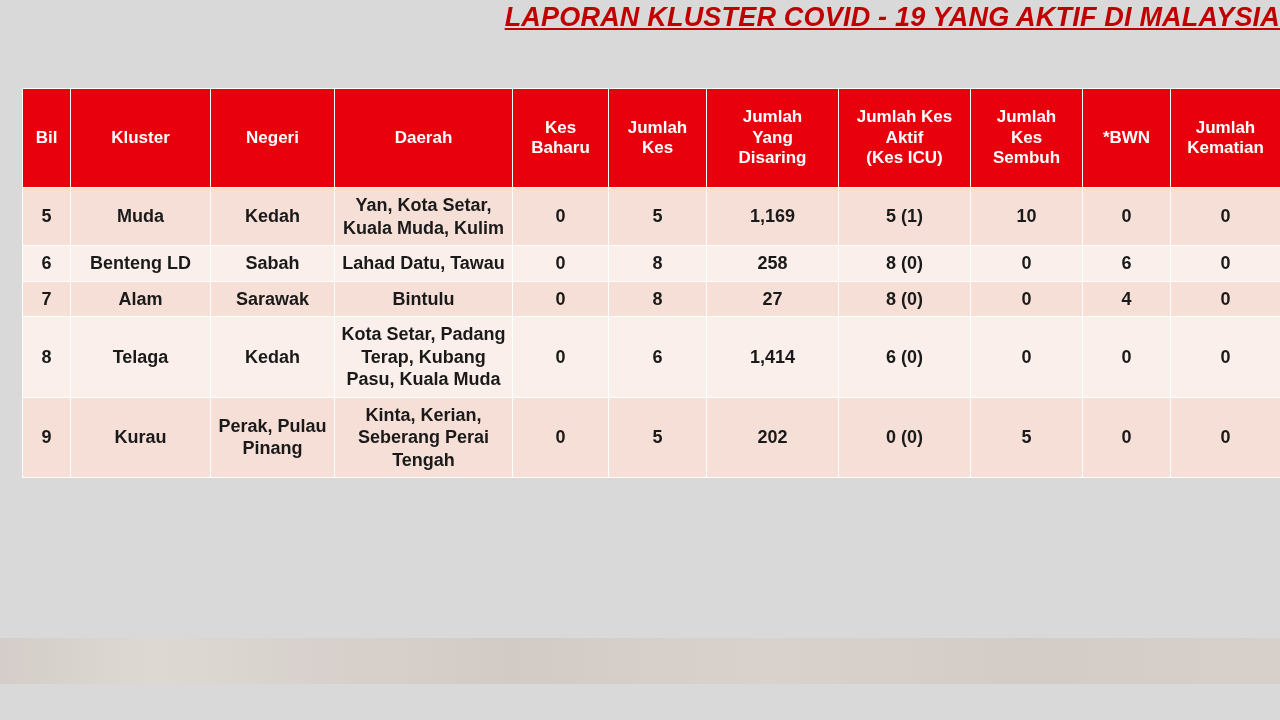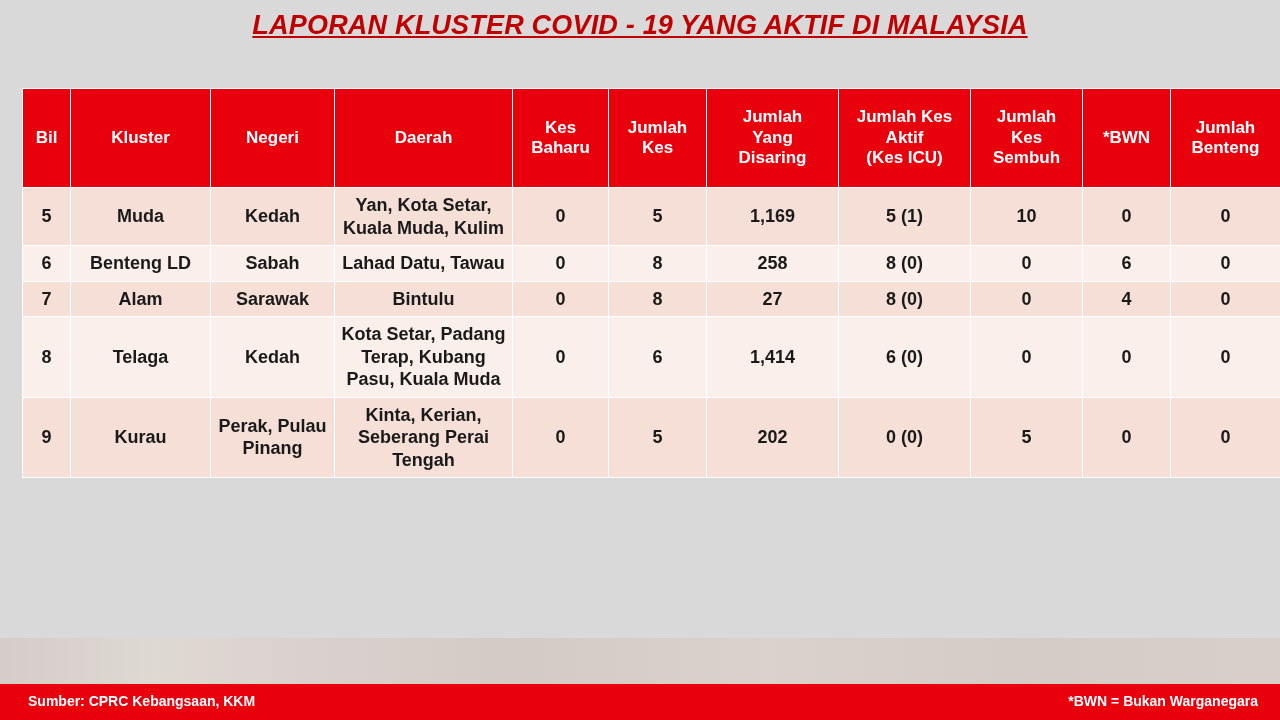--- a/index.html
+++ b/index.html
@@ -14,22 +14,21 @@
     overflow: hidden;
     position: relative;
   }
   .slide {
     position: relative;
     width: 1280px;
     height: 720px;
     box-sizing: border-box;
   }
   .title-block {
-    text-align: center;
-    padding-top: 8px;
+    text-align: right;
   }
   .title-line {
     display: inline-block;
     font-size: 27px;
     font-weight: bold;
     font-style: italic;
     color: #c00000;
     text-decoration: underline;
     line-height: 1.32;
     letter-spacing: 0.2px;
@@ -177,21 +176,21 @@
           <th>
             <div>Jumlah</div>
             <div>Kes</div>
             <div>Sembuh</div>
           </th>
           <th>
             <div>*BWN</div>
           </th>
           <th>
             <div>Jumlah</div>
-            <div>Benteng</div>
+            <div>Kematian</div>
           </th>
         </tr>
       </thead>
       <tbody>
         <tr class="row-a">
           <td>5</td>
           <td>Muda</td>
           <td>Kedah</td>
           <td>Yan, Kota Setar, Kuala Muda, Kulim</td>
           <td>0</td>
@@ -251,18 +250,14 @@
           <td>202</td>
           <td>0 (0)</td>
           <td>5</td>
           <td>0</td>
           <td>0</td>
         </tr>
       </tbody>
     </table>
   </div>
 
-  <div class="footer">
-    <div class="src">Sumber: CPRC Kebangsaan, KKM</div>
-    <div class="note">*BWN = Bukan Warganegara</div>
-  </div>
 
 </div>
 
 </body></html>

